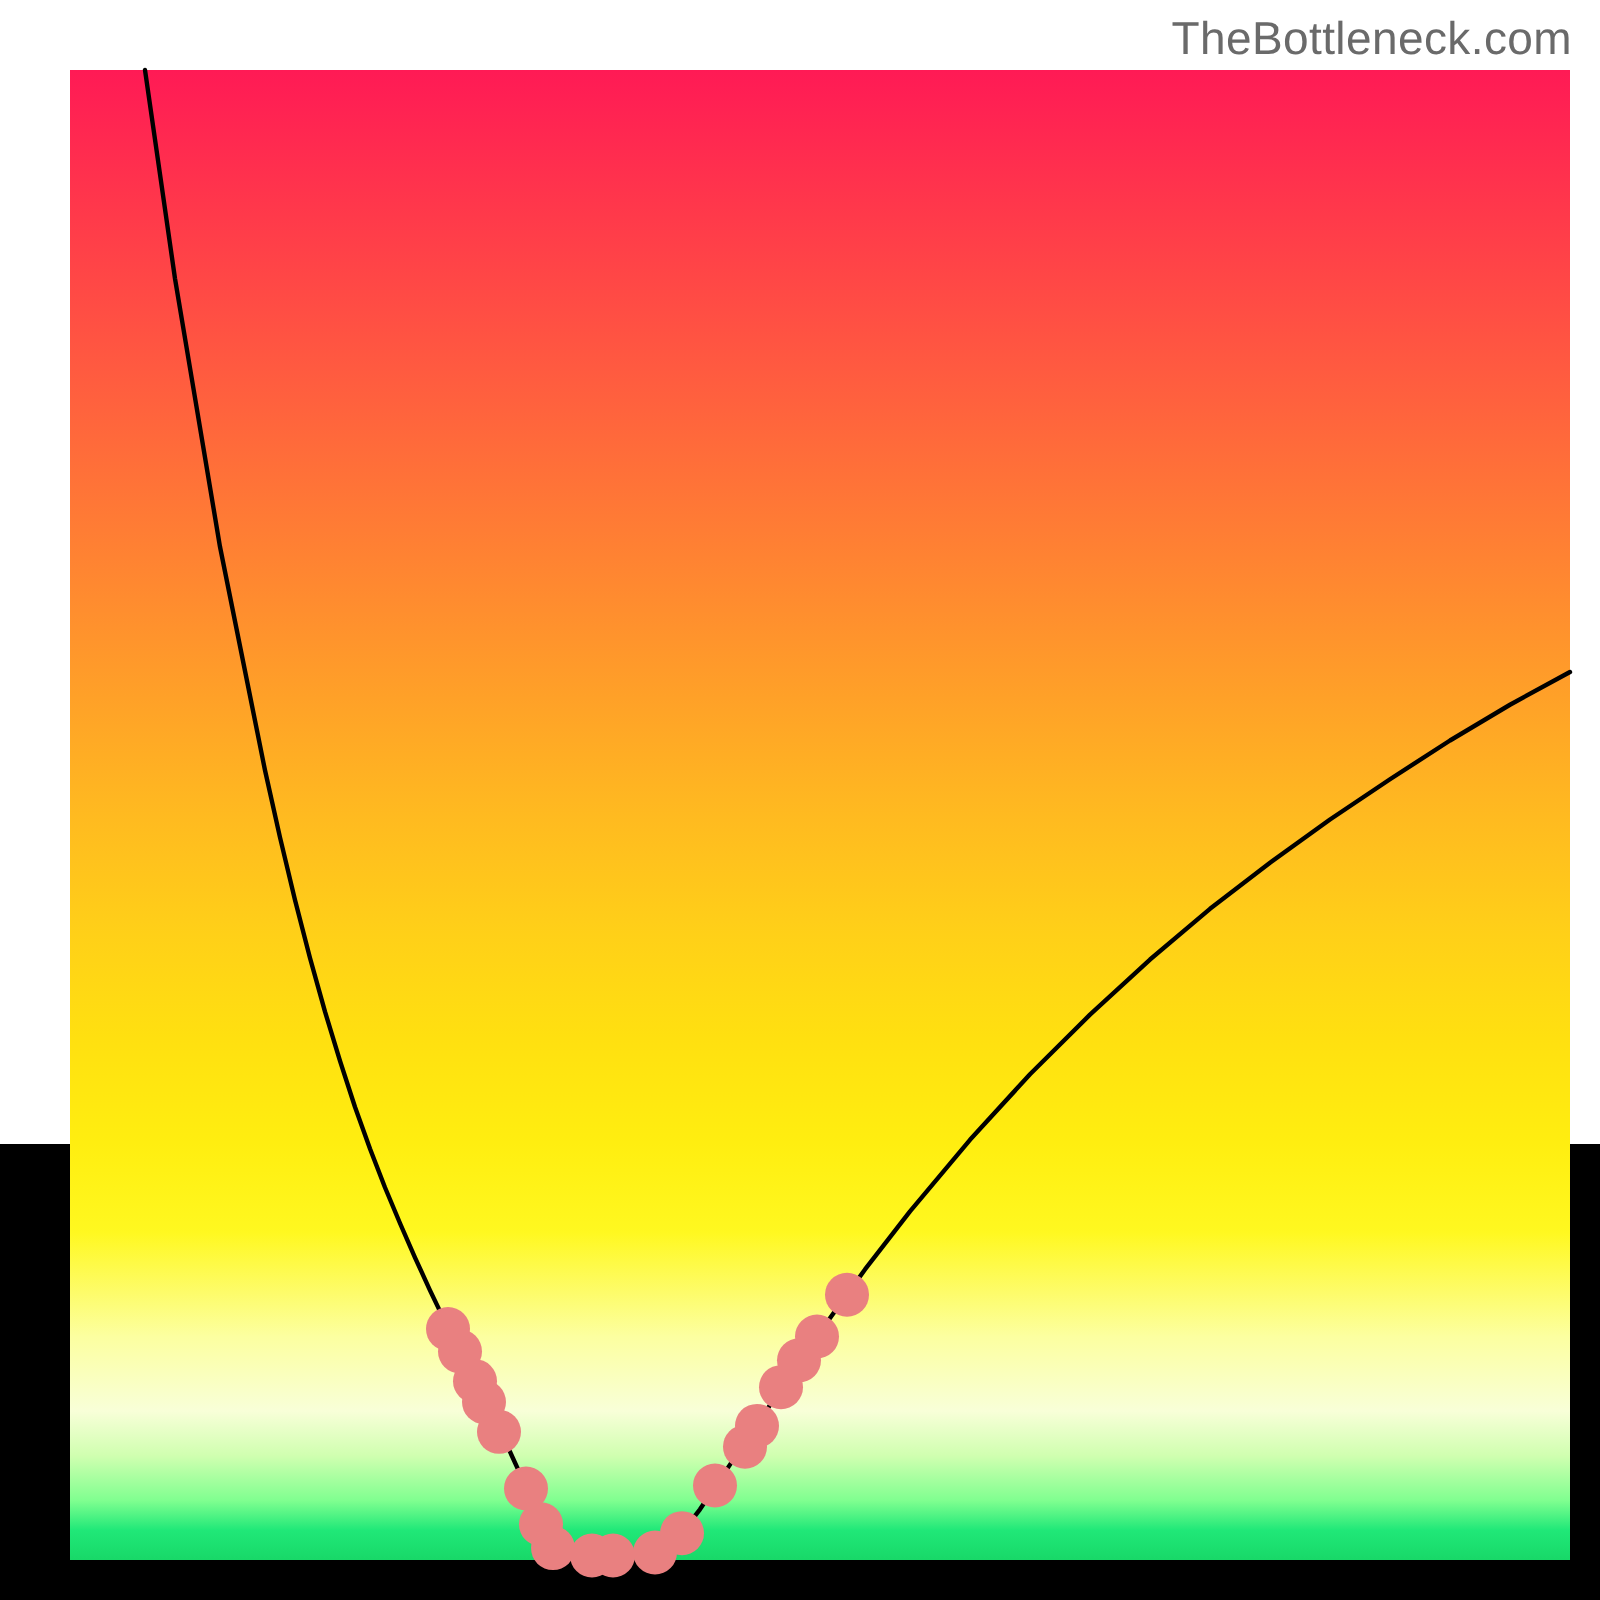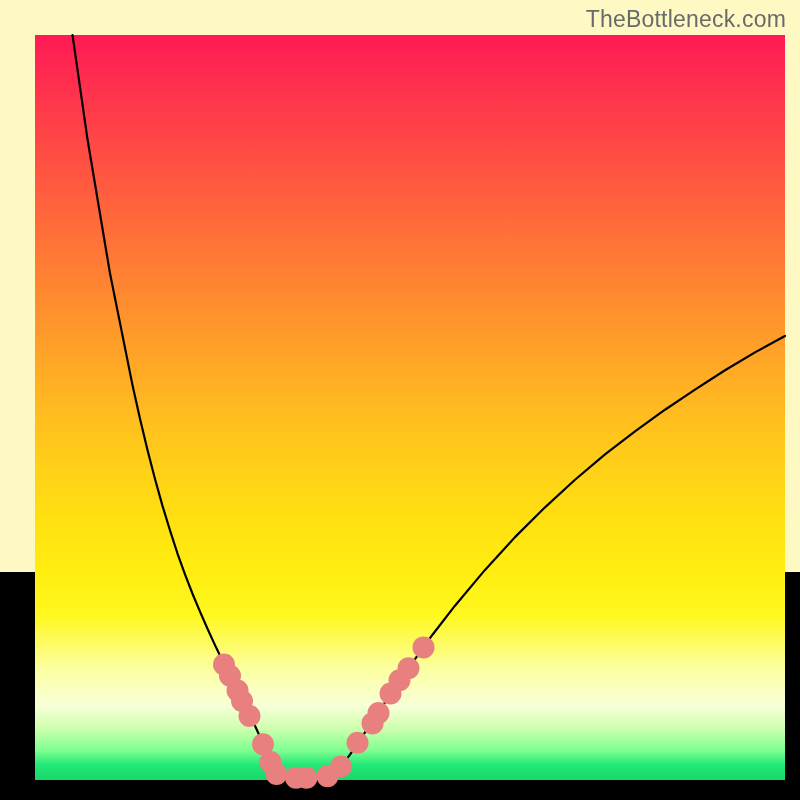--- a/index.html
+++ b/index.html
@@ -8,21 +8,21 @@
     width: 800px;
     height: 800px;
     background: #000;
     font-family: Arial, Helvetica, sans-serif;
     overflow: hidden;
   }
   .container {
     position: relative;
     width: 800px;
     height: 572px;
-    background: #fef9c3;
+    background: #ffffff;
   }
   .plot-area {
     position: absolute;
     left: 35px;
     top: 35px;
     width: 750px;
     height: 745px;
     
     background: linear-gradient(to bottom,
       #ff1a55 0%,

